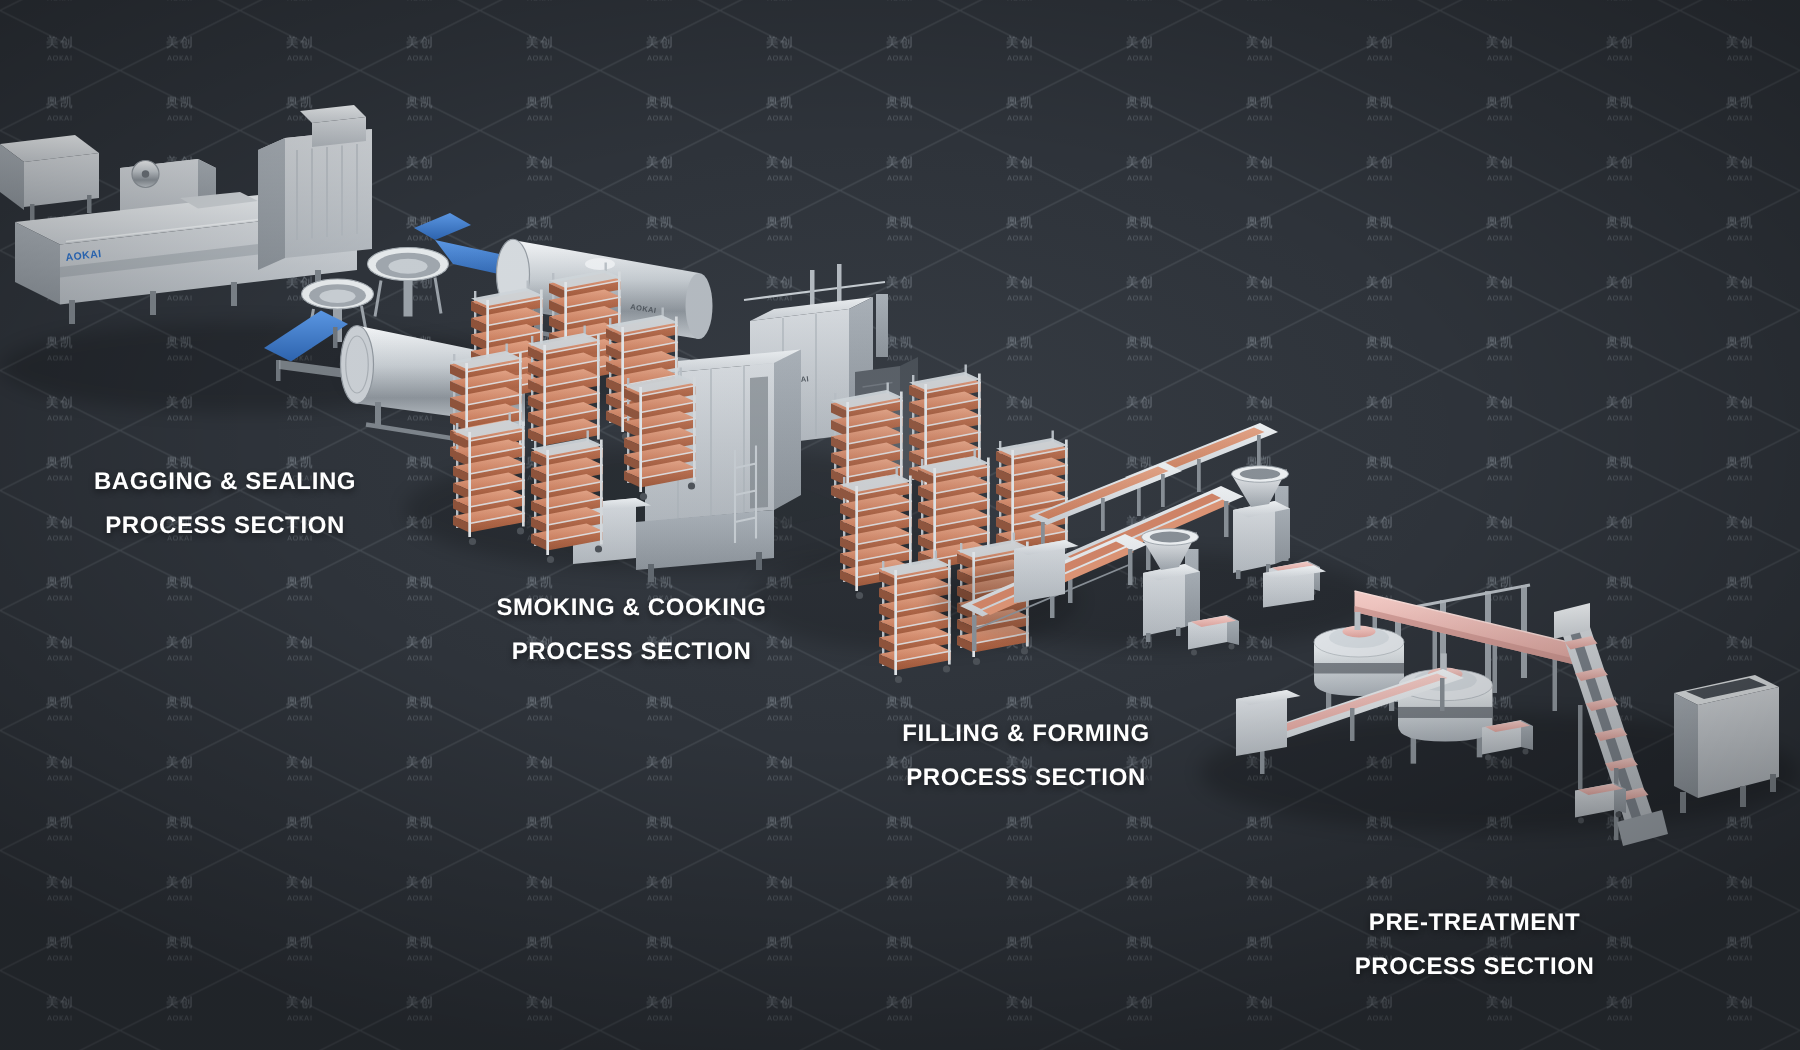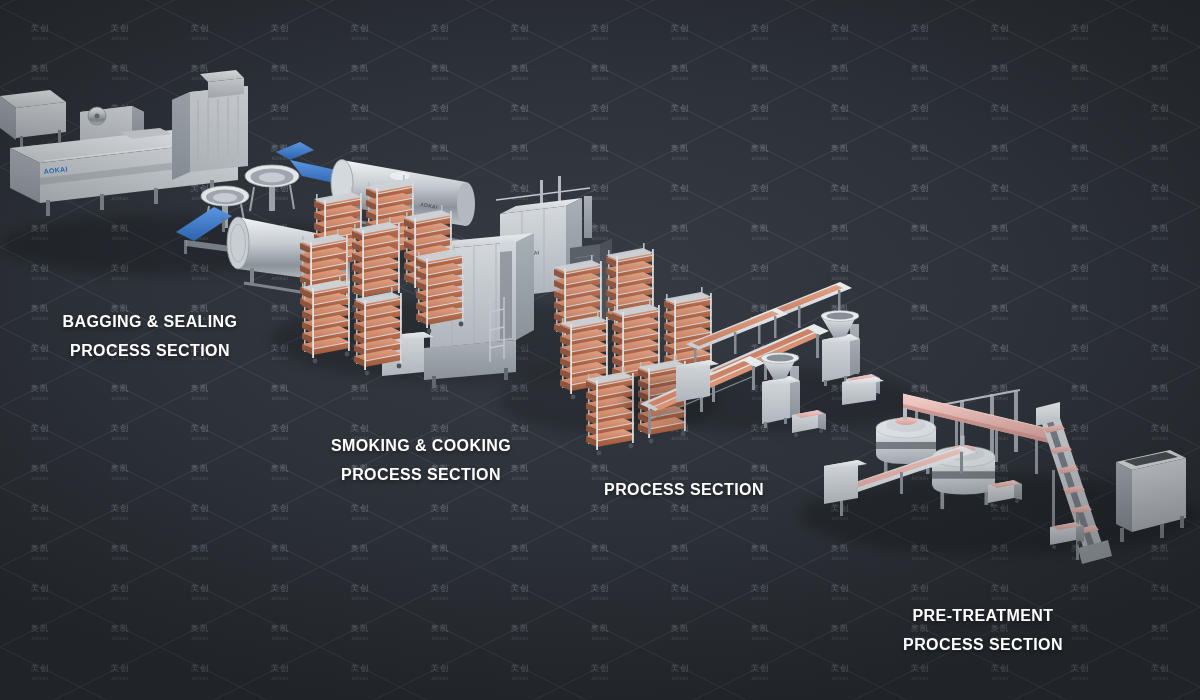--- a/index.html
+++ b/index.html
@@ -15,21 +15,21 @@
       rgba(150,162,175,0.08), rgba(0,0,0,0) 48%, rgba(0,0,0,0.30) 100%);
   }
   .section-label{
     position:absolute;transform:translateX(-50%);
     text-align:center;color:#ffffff;font-weight:700;
     font-size:16px;line-height:29px;letter-spacing:0.4px;
     text-shadow:0 2px 4px rgba(0,0,0,0.45);
     white-space:nowrap;z-index:5;
   }
   #label-bagging{left:150px;top:307px;}
-  #label-smoking{left:421px;top:391px;margin-top:40px;}
+  #label-smoking{left:421px;top:391px;}
   #label-filling{left:684px;top:475px;}
   #label-pretreatment{left:983px;top:585px;margin-top:16px;}
 
   .wm-cjk{font-size:8.5px;fill:#b9c2cc;opacity:0.40;letter-spacing:1px;
           text-anchor:middle;font-family:"DejaVu Sans",sans-serif;}
   .wm-latin{font-size:4.6px;fill:#aab3bd;opacity:0.32;letter-spacing:0.6px;
           text-anchor:middle;font-family:"DejaVu Sans",sans-serif;}
   .brand-sm{font-size:5px;fill:#4d545b;font-weight:700;letter-spacing:0.3px;
           font-family:"Liberation Sans",sans-serif;}
   .brand-blue{font-size:7px;font-weight:700;letter-spacing:0.3px;
@@ -395,18 +395,19 @@
 
 <div class="section-label" id="label-bagging">
   <div>BAGGING &amp; SEALING</div>
   <div>PROCESS SECTION</div>
 </div>
 <div class="section-label" id="label-smoking">
   <div>SMOKING &amp; COOKING</div>
   <div>PROCESS SECTION</div>
 </div>
 <div class="section-label" id="label-filling">
+  <div>FILLING &amp; FORMING</div>
   <div>PROCESS SECTION</div>
 </div>
 <div class="section-label" id="label-pretreatment">
   <div>PRE-TREATMENT</div>
   <div>PROCESS SECTION</div>
 </div>
 
 </body></html>

